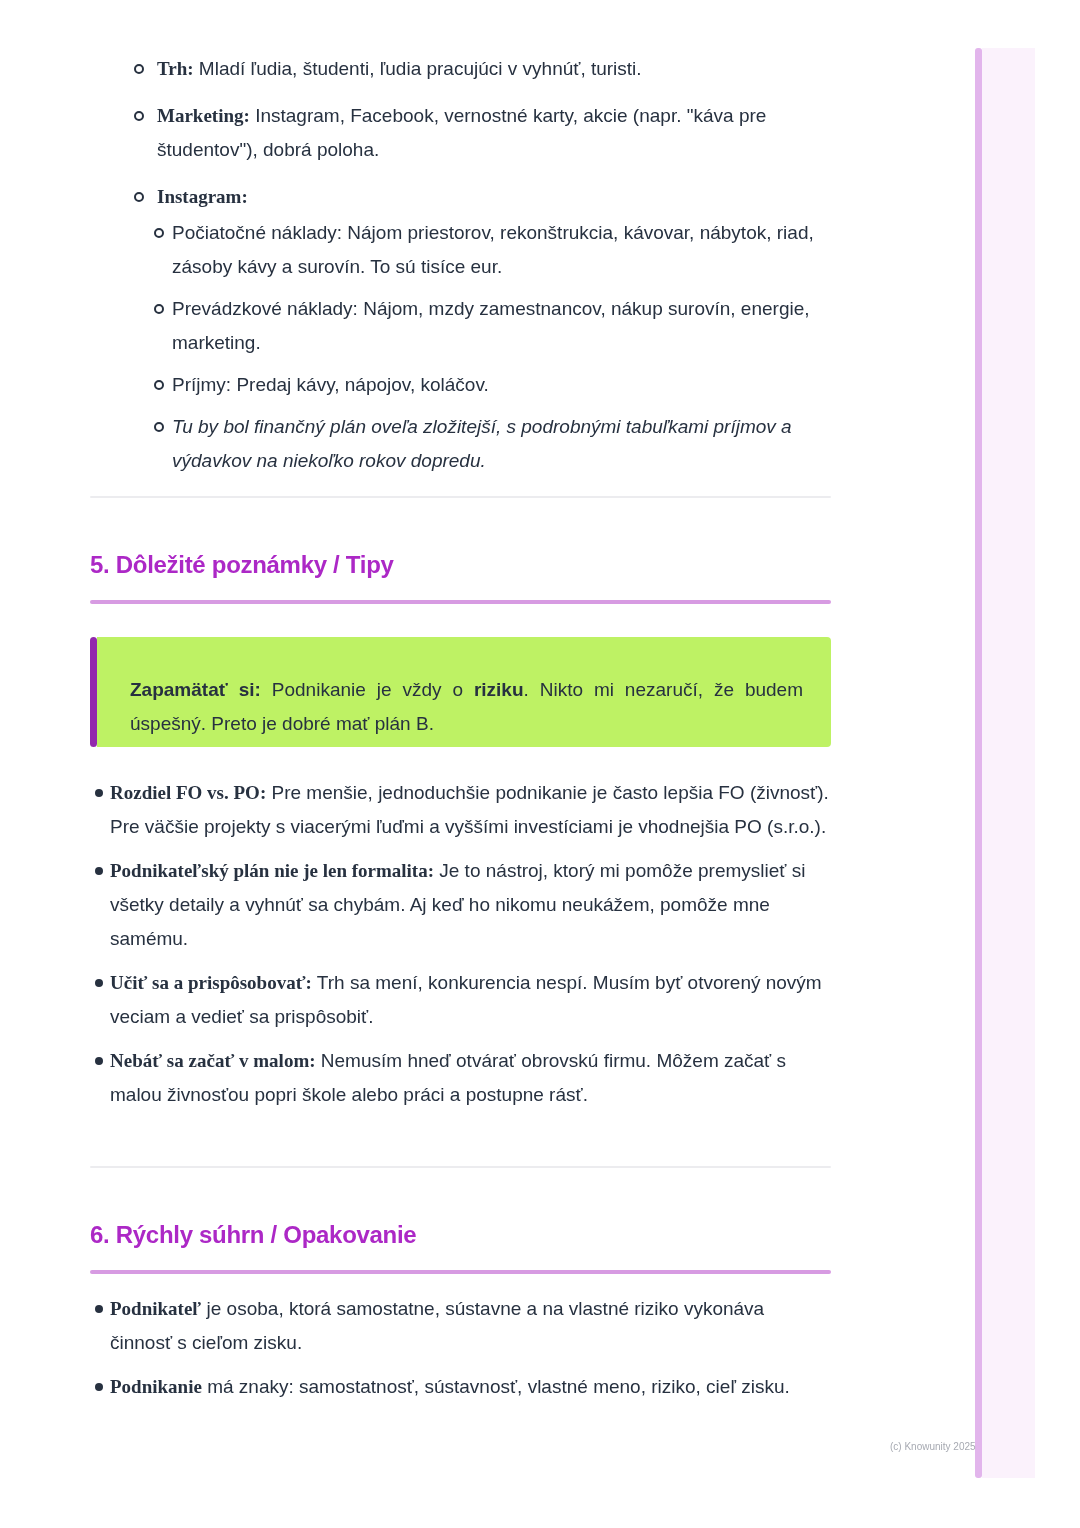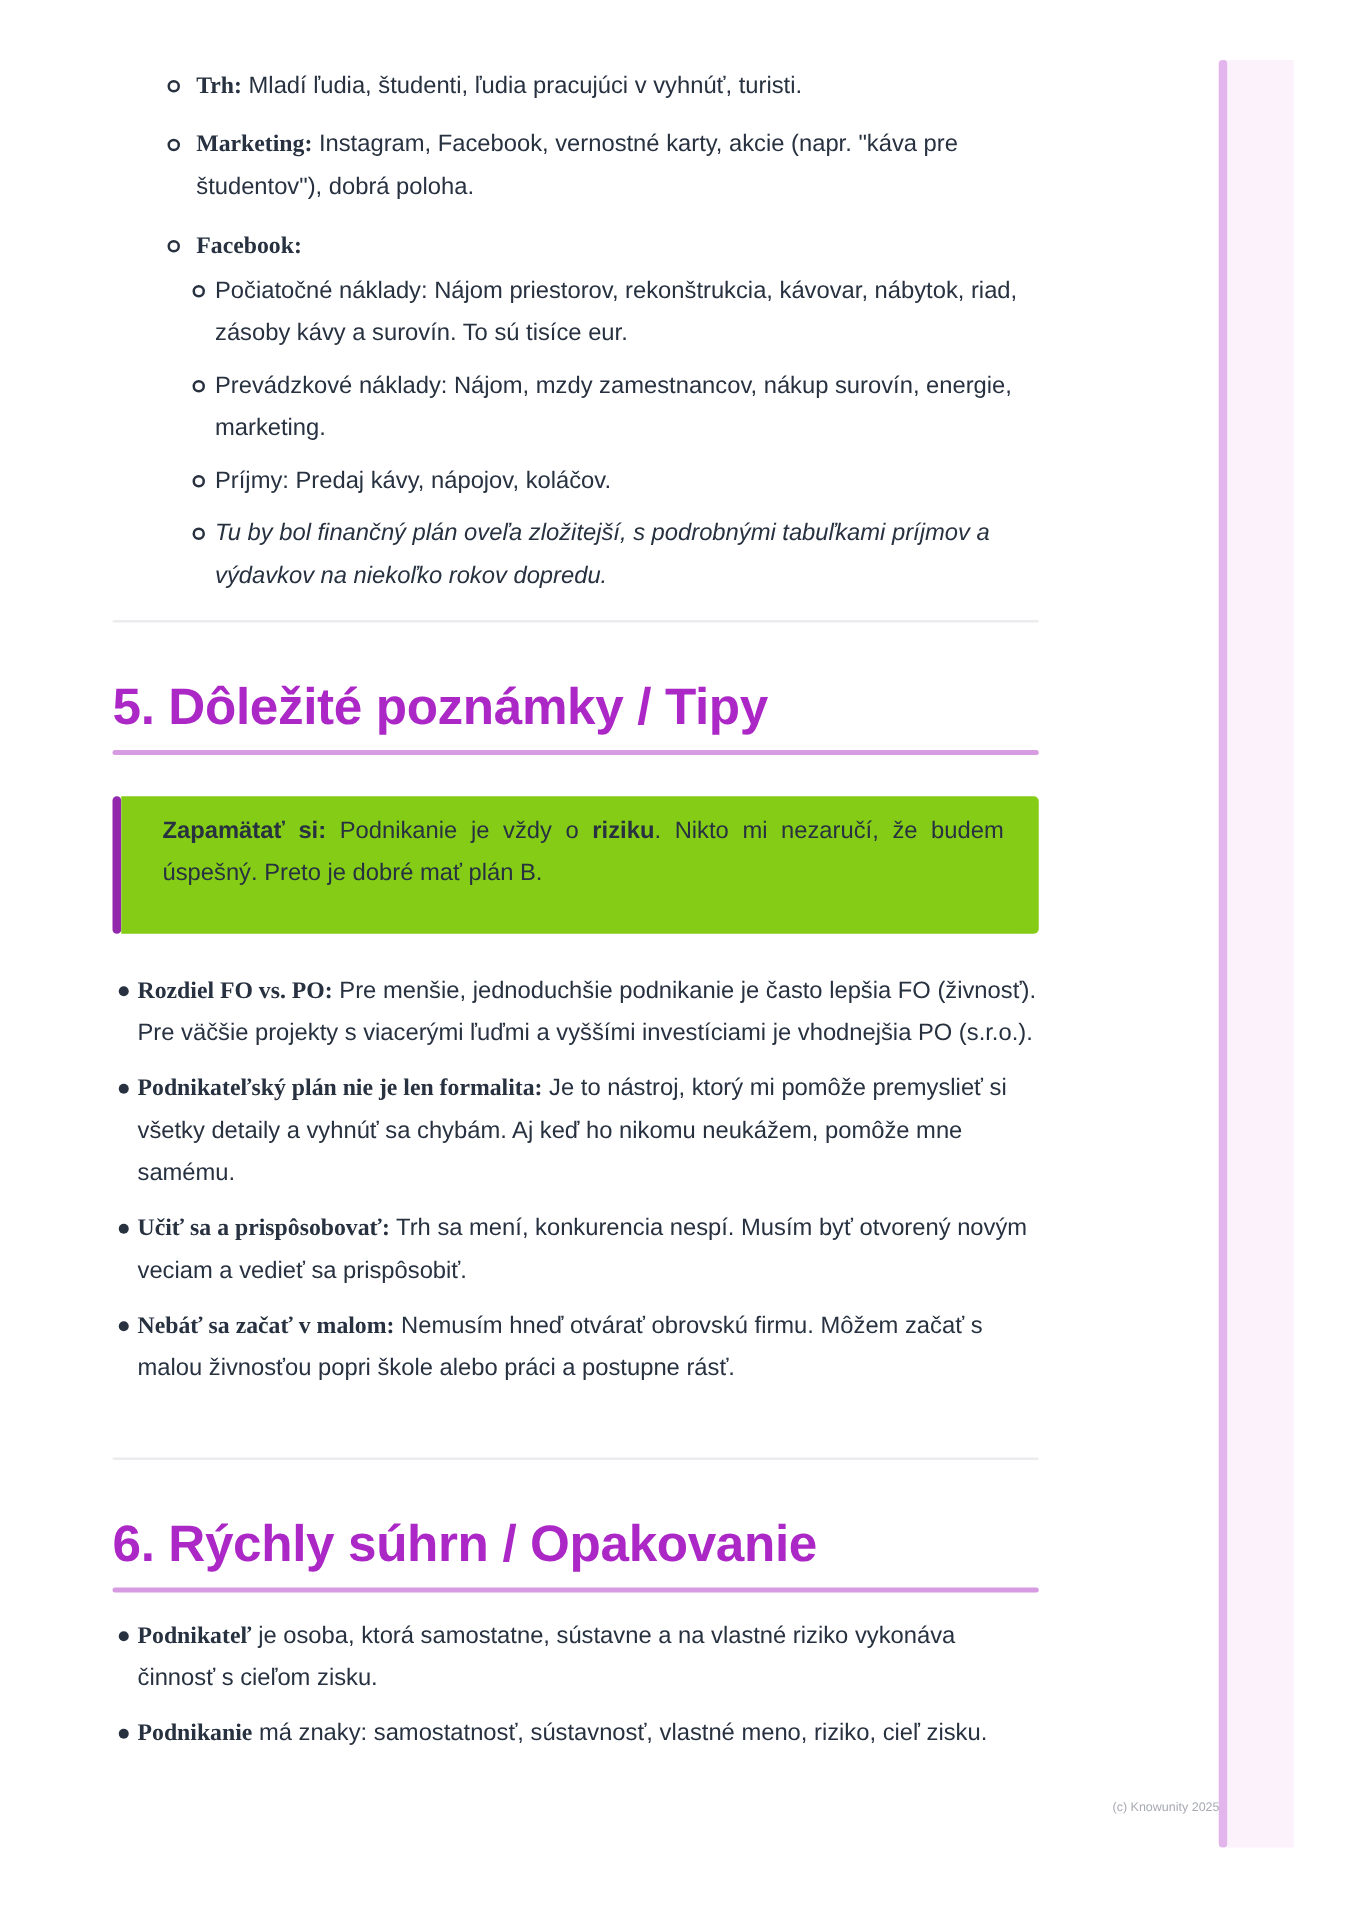--- a/index.html
+++ b/index.html
@@ -20,35 +20,35 @@
   .l3 { padding-left:82px; margin-bottom:8px; }
   .marker { position:absolute; box-sizing:border-box; border-radius:50%; }
   .disc  { left:5px;  top:13px; width:8px;  height:8px;  background:#273140; }
   .ring2 { left:44px; top:12px; width:10px; height:10px; border:2px solid #273140; }
   .ring3 { left:64px; top:12px; width:10px; height:10px; border:2px solid #273140; }
   .plist b { font-weight:700;font-family:Liberation Serif, serif; }
   .italic { font-style:italic; }
 
   
   .section-heading {
-    margin:0; font-size:41px; line-height:40px; font-weight:700;
+    margin:0; font-size:24px; line-height:40px; font-weight:700;
     letter-spacing:-0.3px; color:#ac28c6;
   }
   .heading-rule { height:4px; background:#d79be2; border-radius:2px; }
   .divider { height:2px; background:#ececef; border-radius:1px; }
 
   
   .callout {
     display:flex; align-items:stretch; box-sizing:border-box;
     height:110px; border-radius:5px; overflow:visible;
   }
   .callout-bar { flex:0 0 7px; background:#9229ad; border-radius:4px; }
   .callout-body {
-    flex:1 1 auto; background:#84cc16; border-radius:0 4px 4px 0;
-    padding:11px 28px 0 33px;
+    flex:1 1 auto; background:#bef264; border-radius:0 4px 4px 0;
+    padding:36px 28px 0 33px;
   }
   .callout-body p { margin:0; text-align:justify; }
 
   
   .edge-strip { left:975px; top:48px; width:7px;  height:1430px; background:#e2b5ec; border-radius:3px; }
   .edge-panel { left:982px; top:48px; width:53px; height:1430px; background:#fbf2fc; }
 
   .footer { left:890px; top:1438px; font-size:10px; line-height:18px; color:#a7aab2; z-index:3; }
 </style>
 </head>
@@ -61,21 +61,21 @@
   <li class="l2">
     <span class="marker ring2"></span>
     <b>Trh:</b><span> Mladí ľudia, študenti, ľudia pracujúci v vyhnúť, turisti.</span>
   </li>
   <li class="l2">
     <span class="marker ring2"></span>
     <b>Marketing:</b><span> Instagram, Facebook, vernostné karty, akcie (napr. "káva pre študentov"), dobrá poloha.</span>
   </li>
   <li class="l2" style="margin-bottom:2px;">
     <span class="marker ring2"></span>
-    <b>Facebook:</b>
+    <b>Instagram:</b>
   </li>
   <li style="padding:0;">
     <ul class="plist">
       <li class="l3">
         <span class="marker ring3"></span>
         <span>Počiatočné náklady: Nájom priestorov, rekonštrukcia, kávovar, nábytok, riad, zásoby kávy a surovín. To sú tisíce eur.</span>
       </li>
       <li class="l3">
         <span class="marker ring3"></span>
         <span>Prevádzkové náklady: Nájom, mzdy zamestnancov, nákup surovín, energie, marketing.</span>

